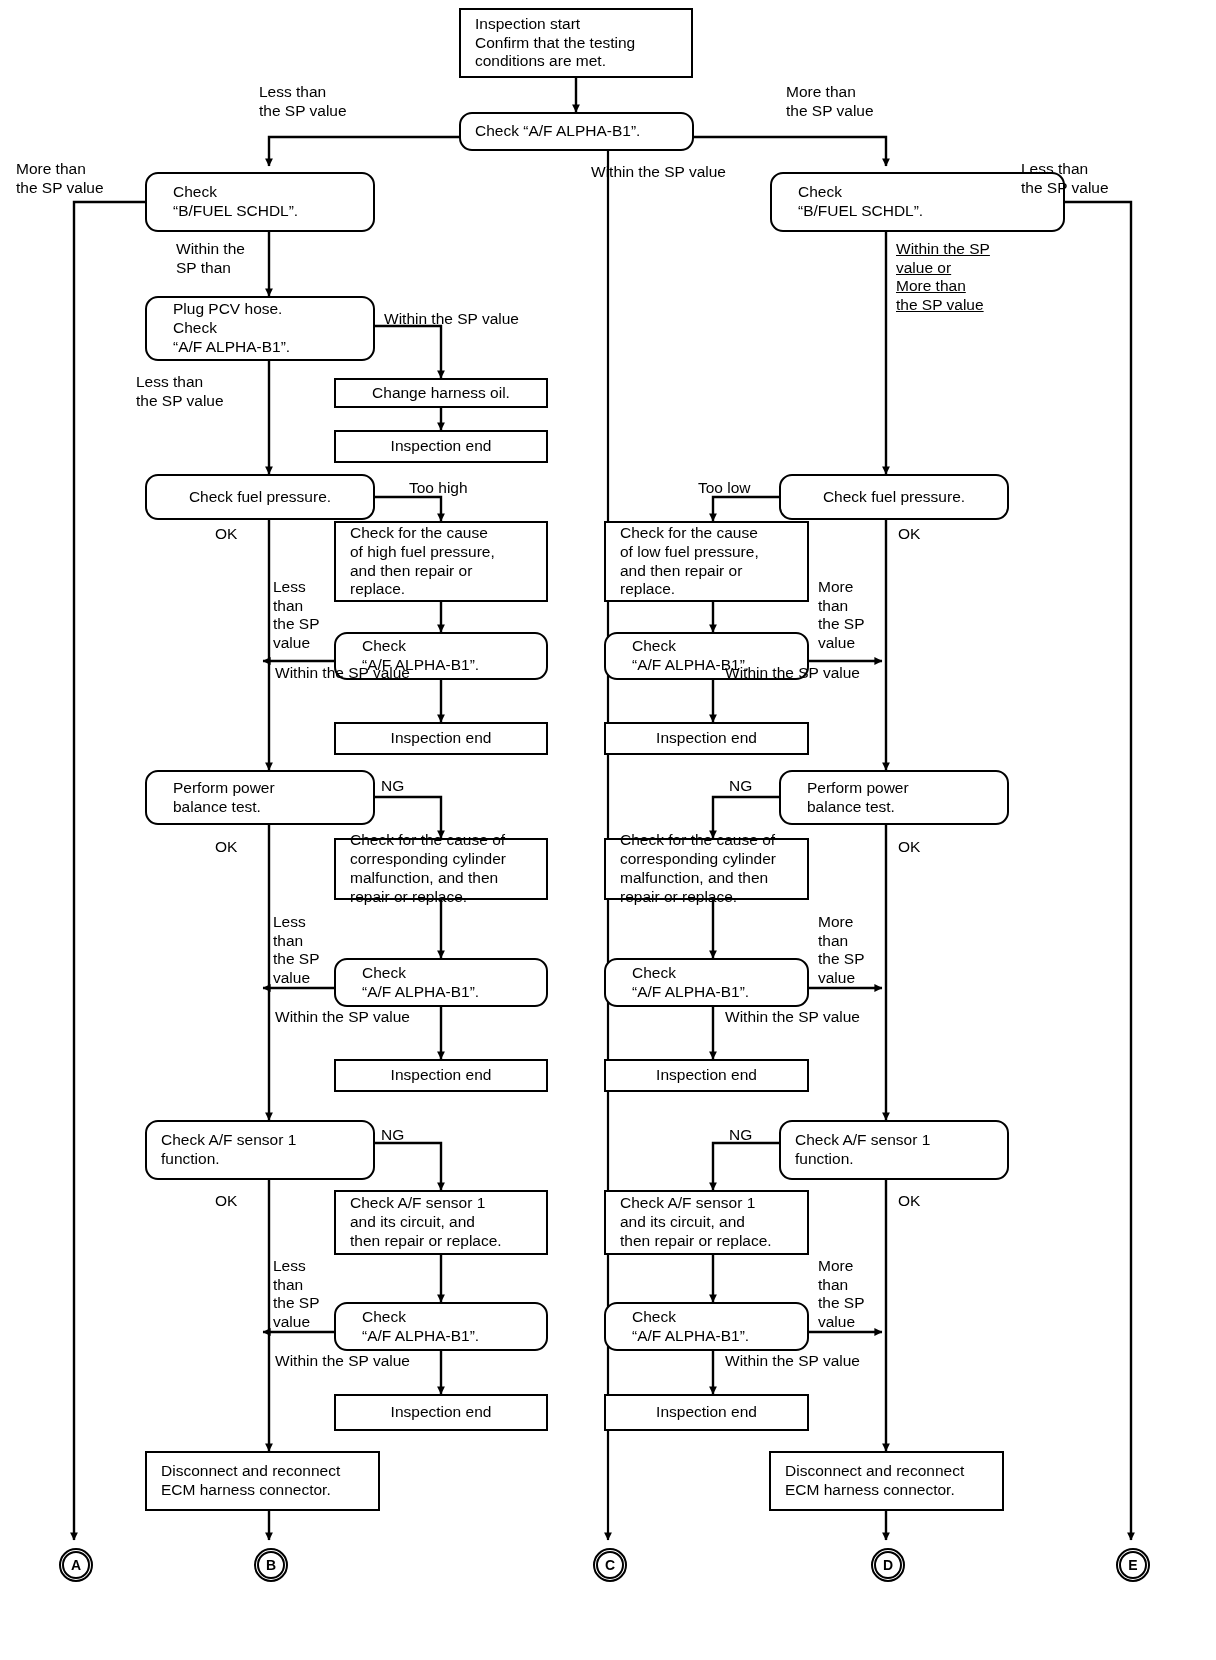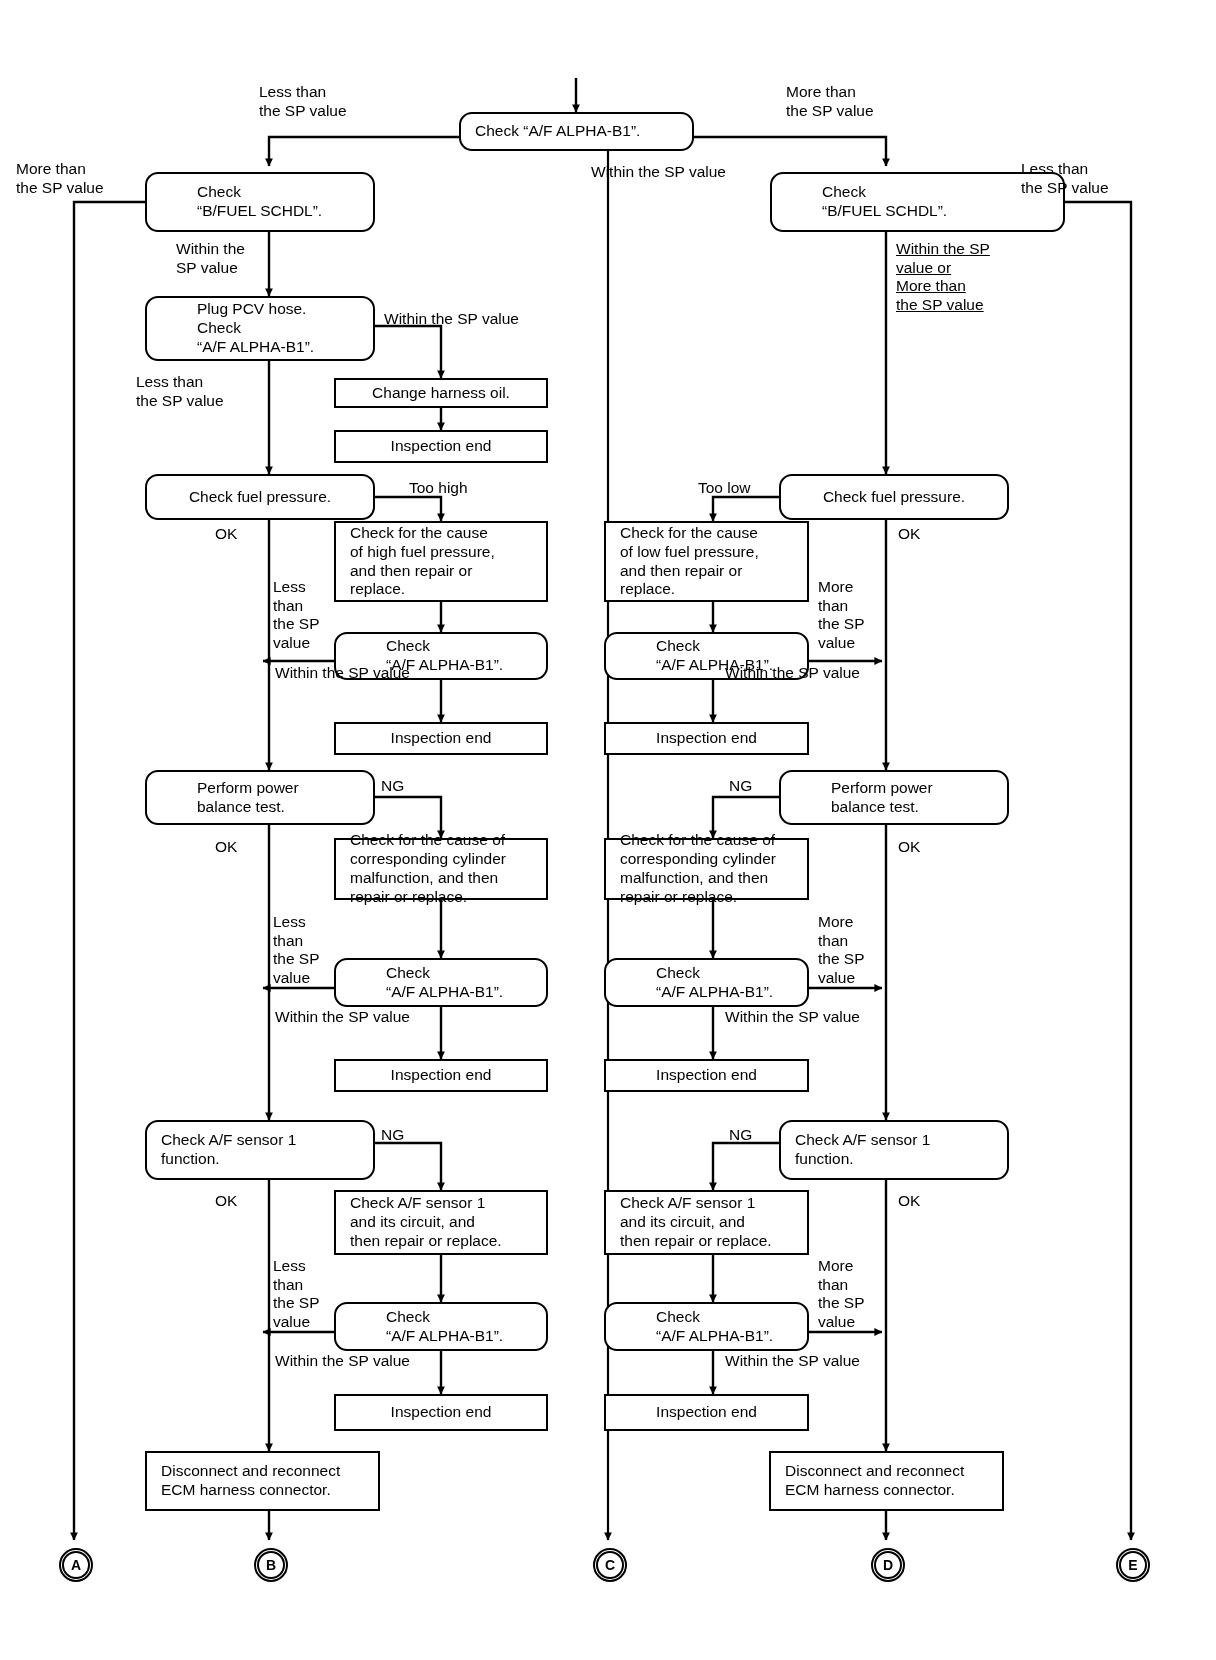--- a/index.html
+++ b/index.html
@@ -4,21 +4,21 @@
 <style>
   html,body{margin:0;padding:0;background:#ffffff;}
   body{width:1216px;height:1660px;font-family:"Liberation Sans",sans-serif;}
   #chart-root{position:relative;width:1216px;height:1660px;overflow:hidden;}
   svg#flow{position:absolute;left:0;top:0;width:1216px;height:1660px;}
   .fc-node{position:absolute;box-sizing:border-box;border:2.5px solid #000;background:#fff;
            display:flex;align-items:center;font-size:15.5px;line-height:1.22;color:#000;}
   .fc-node.rounded{border-radius:13px;}
   .fc-node .txt{padding:0 8px;white-space:pre-line;width:100%;}
   .fc-node.align-center .txt{text-align:center;}
-  .fc-node.indent .txt{padding-left:50px;}
+  .fc-node.indent .txt{padding-left:26px;}
   .fc-node.indent-sm .txt{padding-left:14px;}
   .fc-label{position:absolute;font-size:15.5px;line-height:1.2;color:#000;white-space:pre-line;}
   .fc-term{position:absolute;width:30px;height:30px;border:2.5px solid #000;border-radius:50%;
            background:#fff;display:flex;align-items:center;justify-content:center;
            font-size:16px;font-weight:bold;}
   .fc-term .inner{width:24px;height:24px;border:2px solid #000;border-radius:50%;
            display:flex;align-items:center;justify-content:center;font-size:14px;}
 </style>
 </head>
 <body>
@@ -114,20 +114,25 @@
       <path d="M809,1332 L882,1332" marker-end="url(#ah)"></path>
 
       <path d="M713,1351 L713,1394" marker-end="url(#ah)"></path>
 
       <path d="M886,1180 L886,1451" marker-end="url(#ah)"></path>
 
       <path d="M886,1511 L886,1540" marker-end="url(#ah)"></path>
     </g>
   </svg>
 
+  <div class="fc-node indent-sm" style="left:459px;top:8px;width:234px;height:70px;">
+    <span class="txt">Inspection start
+Confirm that the testing
+conditions are met.</span>
+  </div>
 
   <div class="fc-node rounded indent-sm" style="left:459px;top:112px;width:235px;height:39px;">
     <span class="txt">Check “A/F ALPHA-B1”.</span>
   </div>
 
   <div class="fc-node rounded indent" style="left:145px;top:172px;width:230px;height:60px;">
     <span class="txt">Check
 “B/FUEL SCHDL”.</span>
   </div>
 
@@ -286,21 +291,21 @@
 the SP value</div>
   <div class="fc-label" style="left:786px;top:83px;">More than
 the SP value</div>
   <div class="fc-label" style="left:16px;top:160px;">More than
 the SP value</div>
   <div class="fc-label" style="left:1021px;top:160px;">Less than
 the SP value</div>
   <div class="fc-label" style="left:591px;top:163px;">Within the SP value</div>
 
   <div class="fc-label" style="left:176px;top:240px;">Within the
-SP value</div>
+SP than</div>
   <div class="fc-label" style="left:384px;top:310px;">Within the SP value</div>
   <div class="fc-label" style="left:136px;top:373px;">Less than
 the SP value</div>
   <div class="fc-label" style="left:381px;top:479px;margin-left:28px;">Too high</div>
   <div class="fc-label" style="left:215px;top:525px;">OK</div>
   <div class="fc-label" style="left:273px;top:578px;">Less
 than
 the SP
 value</div>
   <div class="fc-label" style="left:275px;top:664px;">Within the SP value</div>

